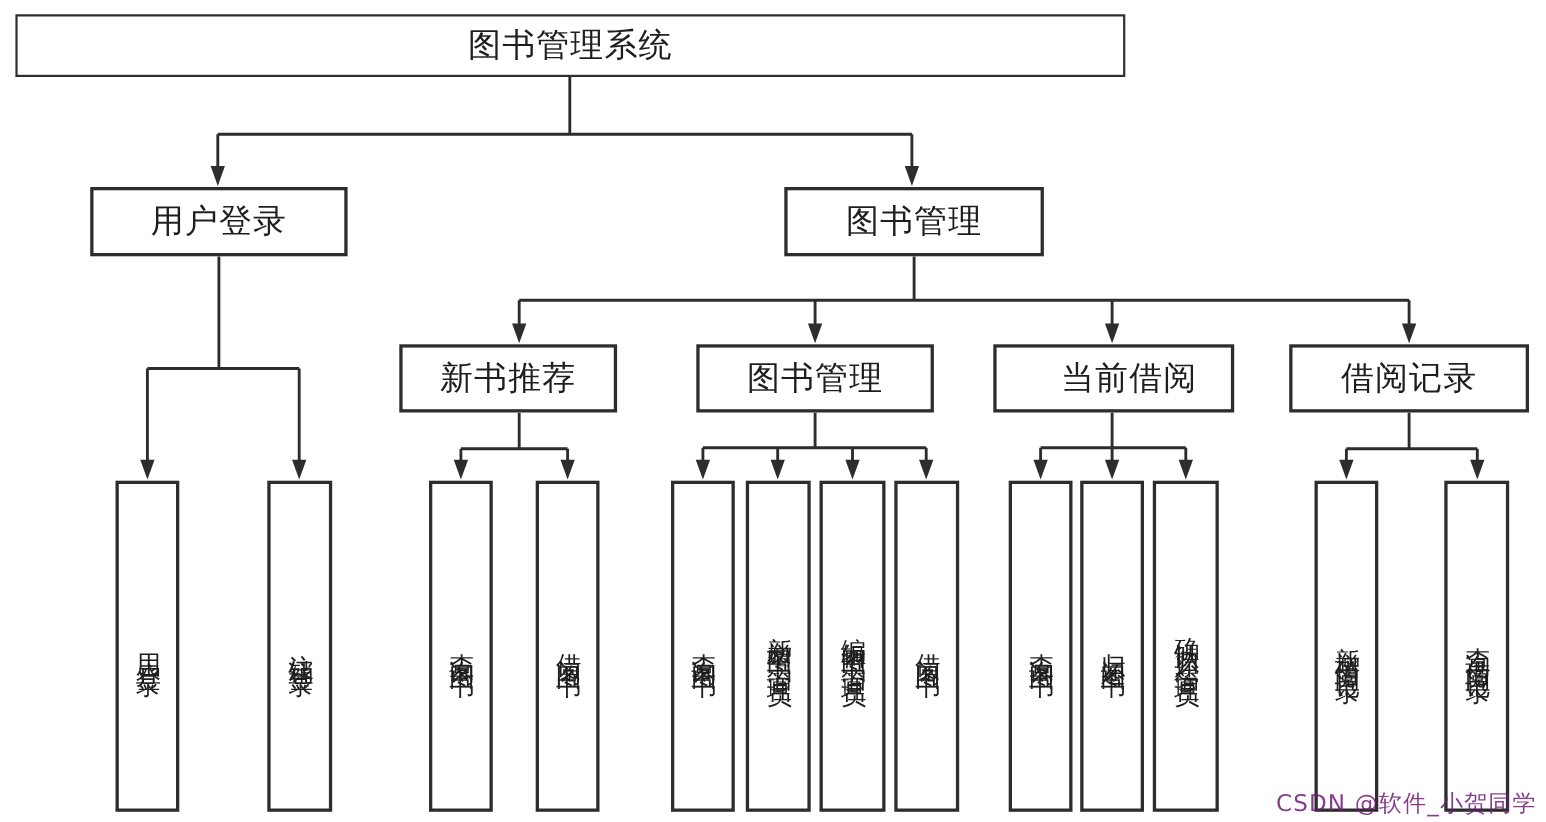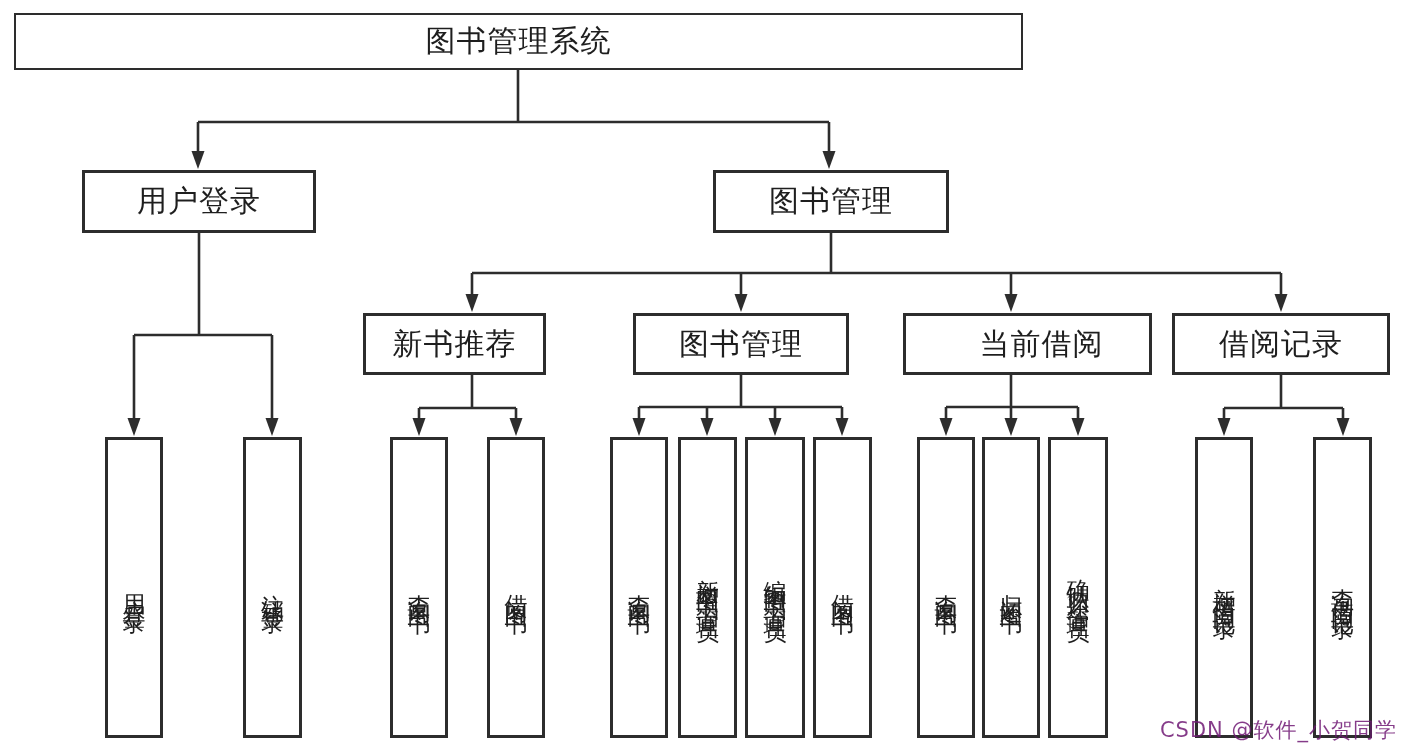--- a/index.html
+++ b/index.html
@@ -123,27 +123,27 @@
     <span>图书管理系统</span>
   </div>
 
   <div class="hbox" style="left:82px; top:170px; width:234px; height:63px;">
     <span>用户登录</span>
   </div>
   <div class="hbox" style="left:713px; top:170px; width:236px; height:63px;">
     <span>图书管理</span>
   </div>
 
-  <div class="hbox" style="left:363px; top:313px; width:183px; height:62px;">
+  <div class="hbox" style="left:363px; top:313px; width:198px; height:62px;">
     <span>新书推荐</span>
   </div>
   <div class="hbox" style="left:633px; top:313px; width:216px; height:62px;">
     <span>图书管理</span>
   </div>
-  <div class="hbox" style="left:903px; top:313px; width:249px; height:62px;padding-left:28px;">
+  <div class="hbox" style="left:903px; top:313px; width:219px; height:62px;padding-left:28px;">
     <span>当前借阅</span>
   </div>
   <div class="hbox" style="left:1172px; top:313px; width:218px; height:62px;align-items:center;">
     <span>借阅记录</span>
   </div>
 
   <div class="vbox" style="left:105px;">
     <span>用户登录</span>
   </div>
   <div class="vbox" style="left:243px; width:59px;">

